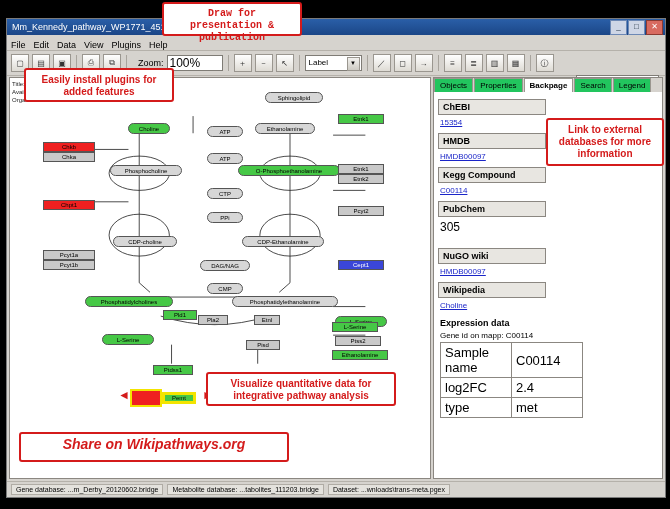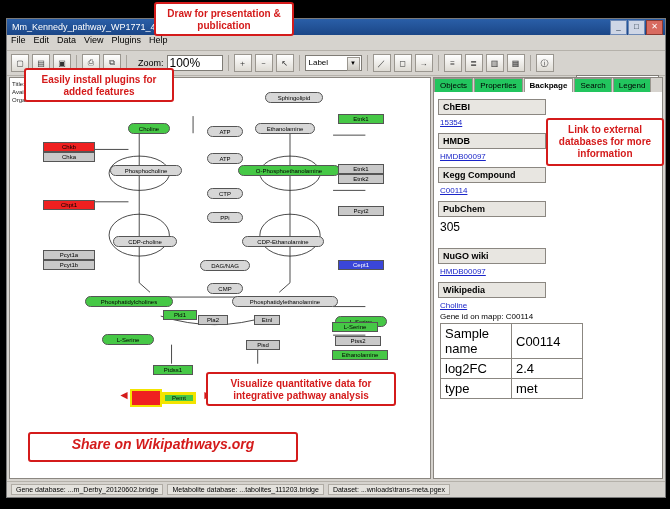--- a/index.html
+++ b/index.html
@@ -6,21 +6,21 @@
   body{width:670px;height:509px;overflow:hidden;font-family:"Liberation Sans",sans-serif;}
   #root{position:relative;width:670px;height:509px;background:#000;}
 
   .win{position:absolute;left:6px;top:18px;width:658px;height:478px;background:#d6d3ce;border:1px solid #7b7b7b;}
   .titlebar{height:16px;background:linear-gradient(#2a5fa8,#1b4687);color:#fff;font-size:9px;display:flex;align-items:center;padding:0 2px;}
   .titlebar .ttxt{flex:1;padding-left:3px;white-space:nowrap;overflow:hidden;}
   .winbtns{display:flex;gap:1px;}
   .winbtn{width:15px;height:13px;background:#cfd6e6;border:1px solid #6d88b5;color:#123;font-size:8px;line-height:11px;text-align:center;}
   .winbtn.close{background:#d86a60;color:#fff;border-color:#8b3a32;}
 
-  .menubar{height:15px;background:#d6d3ce;border-bottom:1px solid #b5b1aa;display:flex;align-items:flex-start;padding-left:4px;gap:8px;font-size:9px;color:#000;}
+  .menubar{height:15px;background:#d6d3ce;border-bottom:1px solid #b5b1aa;display:flex;align-items:flex-end;padding-left:4px;gap:8px;font-size:9px;color:#000;}
   .menubar span{cursor:default;}
 
   .toolbar{height:24px;background:#d6d3ce;display:flex;align-items:center;padding:0 4px;gap:3px;border-bottom:1px solid #b5b1aa;}
   .tb-ico{width:16px;height:16px;border:1px solid #9a968f;background:linear-gradient(#fff,#dedbd4);font-size:8px;color:#333;display:flex;align-items:center;justify-content:center;}
   .tb-sep{width:1px;height:16px;background:#a8a49d;margin:0 2px;}
   .zoomlabel{font-size:9px;margin-left:6px;}
   .zoombox{width:52px;height:14px;background:#fff;border:1px solid #7f7c76;font-size:12px;padding-left:2px;line-height:14px;}
   .combo{height:14px;background:#fff;border:1px solid #7f7c76;font-size:8px;line-height:14px;padding-left:3px;position:relative;}
   .combo .arr{position:absolute;right:1px;top:1px;width:11px;height:12px;background:linear-gradient(#f2f1ee,#cdcac3);border:1px solid #9a968f;font-size:6px;text-align:center;line-height:11px;}
   .vizcombo{position:absolute;right:6px;top:56px;width:78px;}
@@ -198,21 +198,21 @@
         <div class="node gene" style="left:236px;top:262px;width:34px;height:10px;">Pisd</div>
         <div class="node gene" style="left:325px;top:258px;width:46px;height:10px;">Ptss2</div>
         <div class="node gene" style="left:322px;top:272px;width:56px;height:10px;background:#46c846;">Ethanolamine</div>
         <div class="node gene" style="left:322px;top:244px;width:46px;height:10px;background:#46c846;">L-Serine</div>
         <div class="node gene" style="left:152px;top:314px;width:34px;height:12px;background:#46c846;border:3px solid #f3e400;">Pemt</div>
         <div class="node" style="left:120px;top:311px;width:32px;height:18px;background:#ef2020;border:2px solid #f3e400;"></div>
 
         <div class="arrowmark" style="left:108px;top:310px;">◄</div>
         <div class="arrowmark" style="left:192px;top:310px;">►</div>
 
-        <div class="callout big" style="left:18px;top:354px;width:270px;height:30px;">Share on Wikipathways.org</div>
+        <div class="callout big" style="left:9px;top:354px;width:270px;height:30px;">Share on Wikipathways.org</div>
 
         <div class="callout" style="left:196px;top:294px;width:190px;height:34px;">Visualize quantitative data  for integrative pathway analysis</div>
       </div>
 
       <div class="rpanel">
         <div class="tabs">
           <div class="tab">Objects</div>
           <div class="tab">Properties</div>
           <div class="tab active">Backpage</div>
           <div class="tab">Search</div>
@@ -231,20 +231,21 @@
 
           <div class="secthead">PubChem</div>
           <div class="plain">305</div>
 
           <div class="secthead">NuGO wiki</div>
           <a class="link" href="#">HMDB00097</a>
 
           <div class="secthead">Wikipedia</div>
           <a class="link" href="#">Choline</a>
 
+          <div class="exphead">Expression data</div>
           <div class="geneid">Gene id on mapp: C00114</div>
 
           <table class="expr">
             <tbody>
                 <tr>
               <td class="k">Sample name</td>
               <td class="v">C00114</td>
             </tr>
             <tr>
               <td class="k">log2FC</td>
@@ -260,17 +261,17 @@
       </div>
     </div>
 
     <div class="statusbar">
       <span class="cell">Gene database: ...m_Derby_20120602.bridge</span>
       <span class="cell">Metabolite database: ...tabolites_111203.bridge</span>
       <span class="cell">Dataset: ...wnloads\trans-meta.pgex</span>
     </div>
   </div>
 
-  <div class="callout" style="left:154px;top:2px;width:140px;height:34px;">Draw for presentation &amp; publication</div>
+  <div class="callout" style="left:162px;top:2px;width:140px;height:34px;font-family:Liberation Mono, monospace;">Draw for presentation &amp; publication</div>
   <div class="callout" style="left:24px;top:68px;width:150px;height:34px;">Easily install plugins for added features</div>
   <div class="callout" style="left:546px;top:118px;width:118px;height:48px;">Link  to external databases  for more information</div>
 
 </div>
 
 </body></html>

